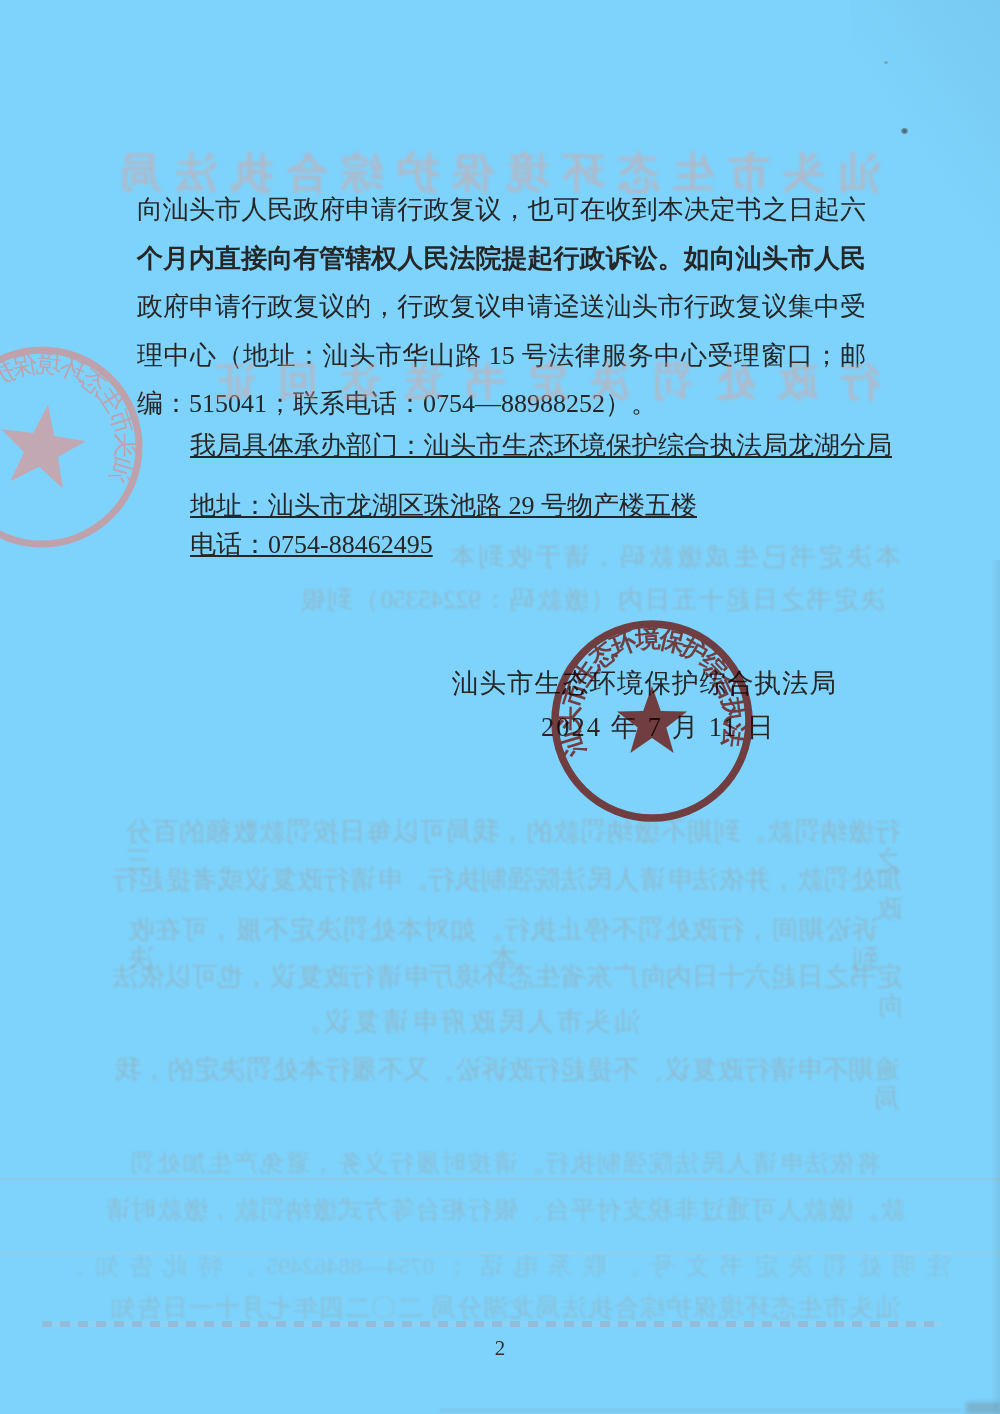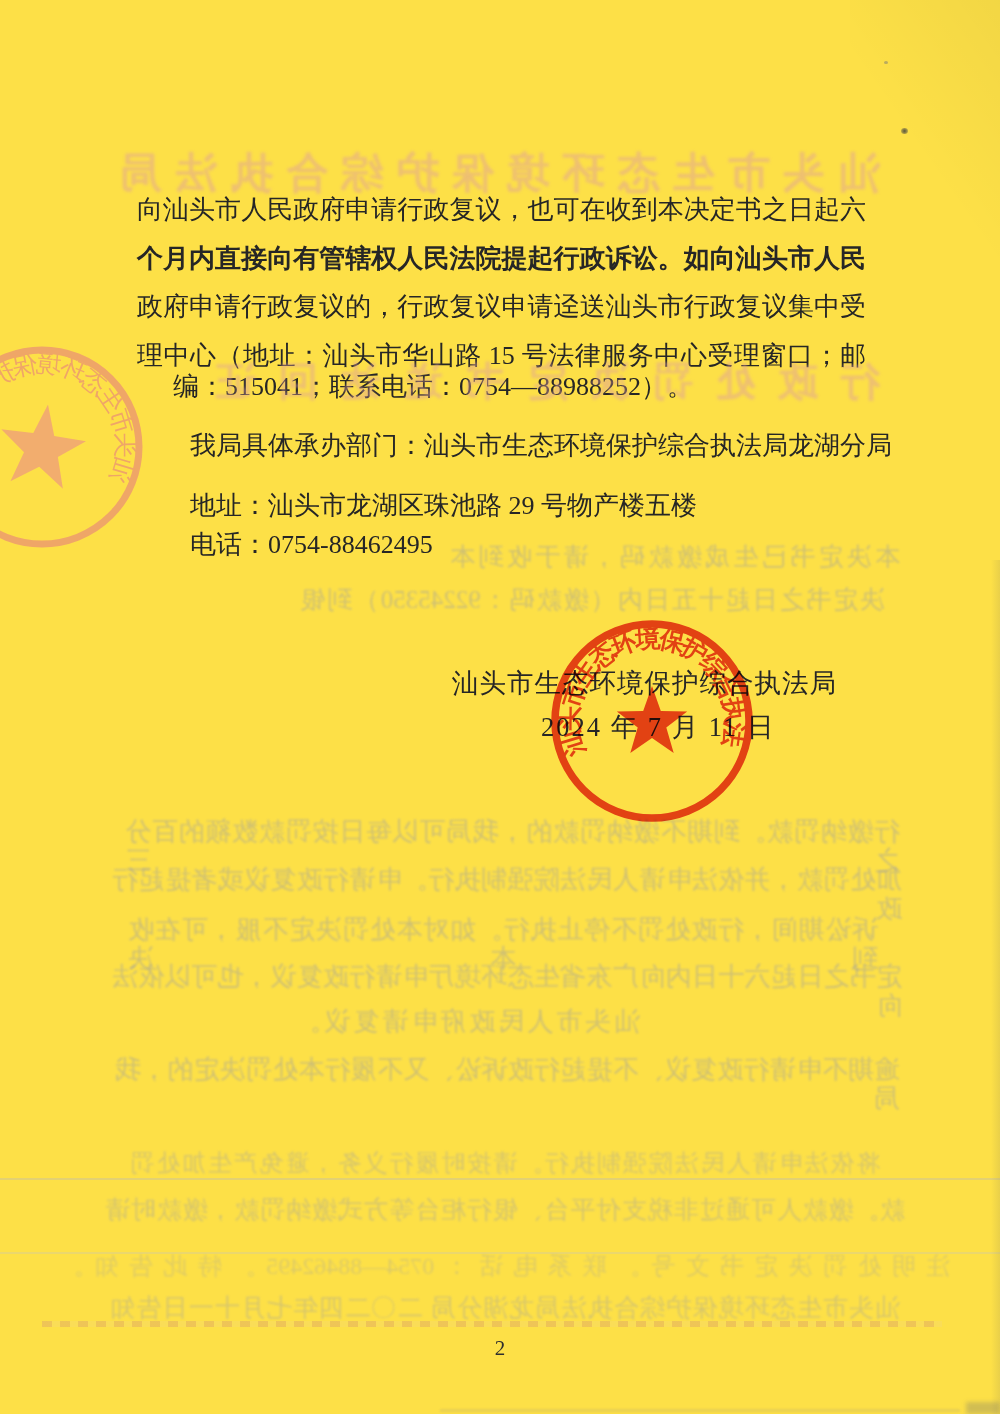--- a/index.html
+++ b/index.html
@@ -1,28 +1,28 @@
 <!DOCTYPE html>
 <html><head>
 <meta charset="utf-8">
 <style>
   html,body{margin:0;padding:0;background:#e9e9e9;}
   .page{
     position:relative; width:1000px; height:1414px; margin:0 auto;
-    background:#fde047; overflow:hidden;
+    background:#7dd3fc; overflow:hidden;
     font-family:"Liberation Serif","DejaVu Serif",serif;
   }
   
   .bl{
     position:absolute; left:137px; width:729px;
     font-size:26px; line-height:1.18; color:#262626;
     white-space:nowrap; overflow:visible;
   }
   .j{ text-align:justify; text-align-last:justify; white-space:normal; }
-  .indent{ left:190px; width:690px; }
+  .indent{ left:190px; width:690px;text-decoration:underline; }
   .sig{
     position:absolute; color:#262626; font-size:26.5px;
     letter-spacing:1px; white-space:nowrap; z-index:4;
   }
   .pagenum{
     position:absolute; top:1336px; left:0; width:1000px;
     text-align:center; font-size:21px; color:#2e2e2e; z-index:3;
   }
   
   .ghost{
@@ -110,21 +110,21 @@
   <div class="rule2"></div>
   <div class="dotband"></div>
 
   <div class="speck1"></div>
   <div class="speck2"></div>
 
   <div class="bl j" style="top:195px;">向汕头市人民政府申请行政复议，也可在收到本决定书之日起六</div>
   <div class="bl j" style="top:244px;font-weight:bold;">个月内直接向有管辖权人民法院提起行政诉讼。如向汕头市人民</div>
   <div class="bl j" style="top:292px;">政府申请行政复议的，行政复议申请迳送汕头市行政复议集中受</div>
   <div class="bl j" style="top:341px;">理中心（地址：汕头市华山路 15 号法律服务中心受理窗口；邮</div>
-  <div class="bl" style="top:372px;margin-left:36px;">编：515041；联系电话：0754—88988252）。</div>
+  <div class="bl" style="top:389px;">编：515041；联系电话：0754—88988252）。</div>
 
   <div class="bl indent" style="top:431px;">我局具体承办部门：汕头市生态环境保护综合执法局龙湖分局</div>
   <div class="bl indent" style="top:491px;">地址：汕头市龙湖区珠池路 29 号物产楼五楼</div>
   <div class="bl indent" style="top:530px;">电话：0754-88462495</div>
 
   <div class="sig" style="left:452px; top:665px;">汕头市生态环境保护综合执法局</div>
   <div class="sig" style="left:541px; top:709px; letter-spacing:2px;">2024 年 7 月 11 日</div>
 
   <svg class="ghost-seal" viewBox="0 0 220 220">
     <circle cx="110" cy="110" r="97" fill="none" stroke="#e8837c" stroke-width="7"></circle>

